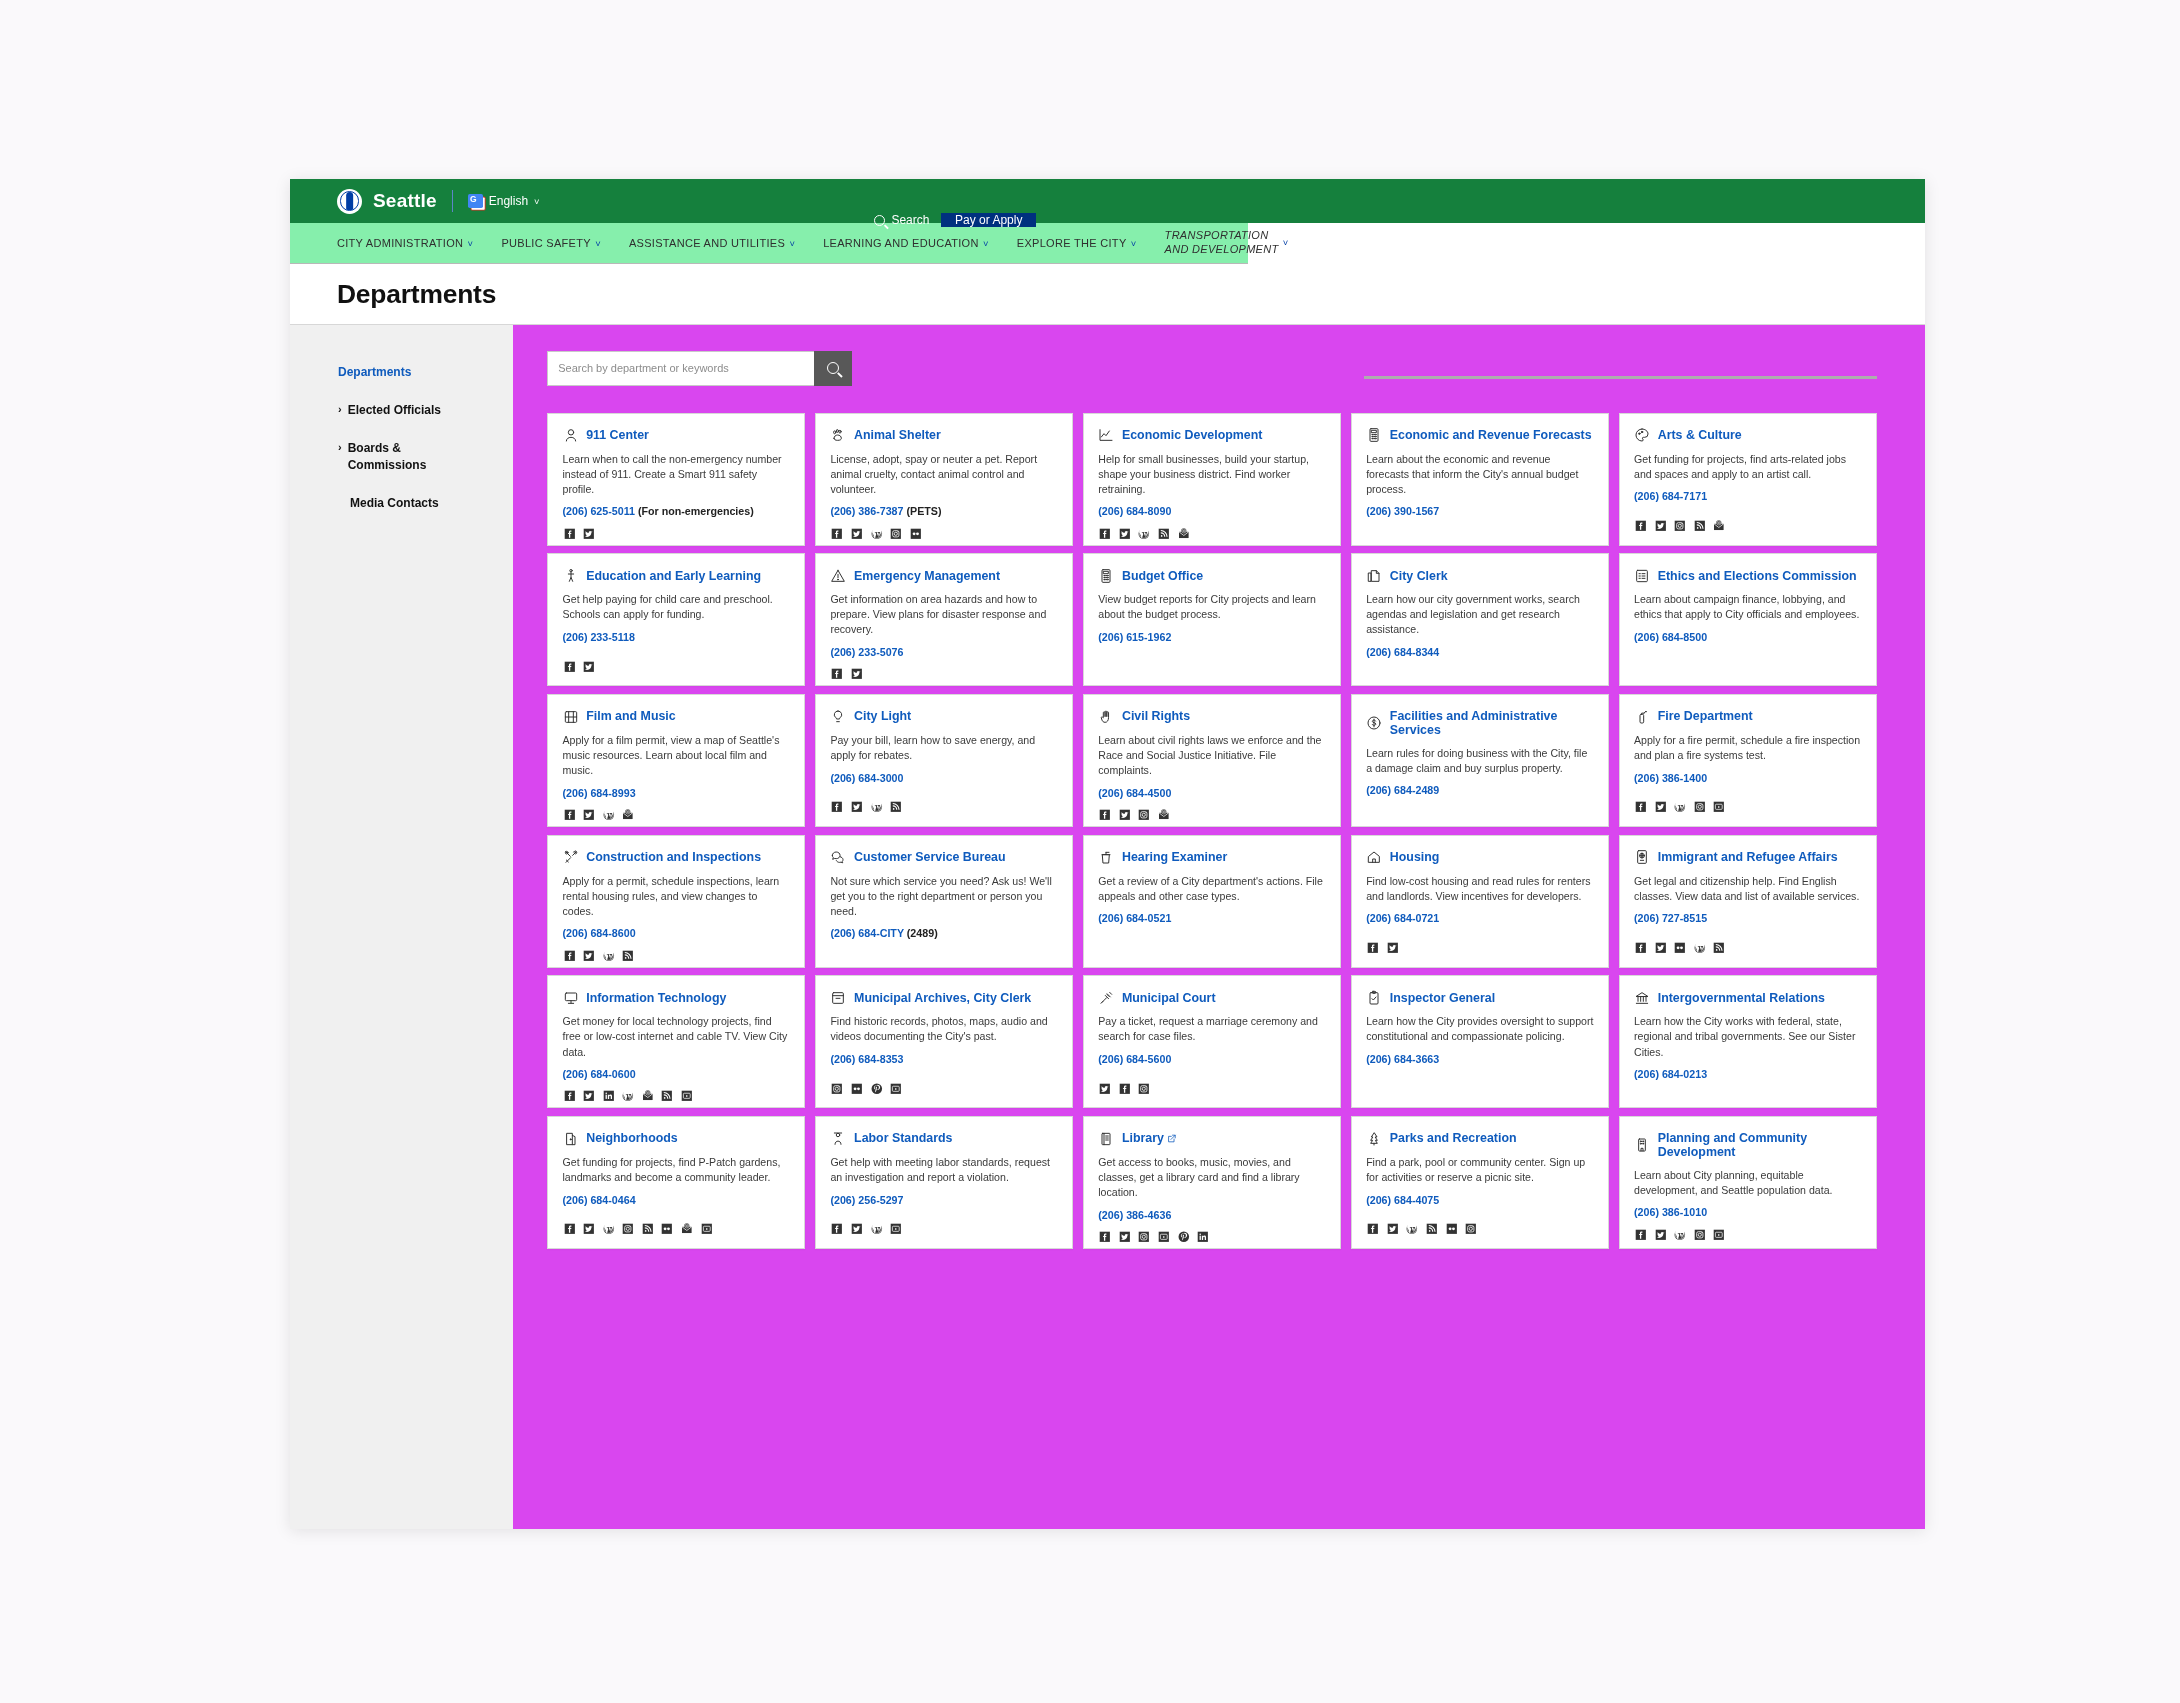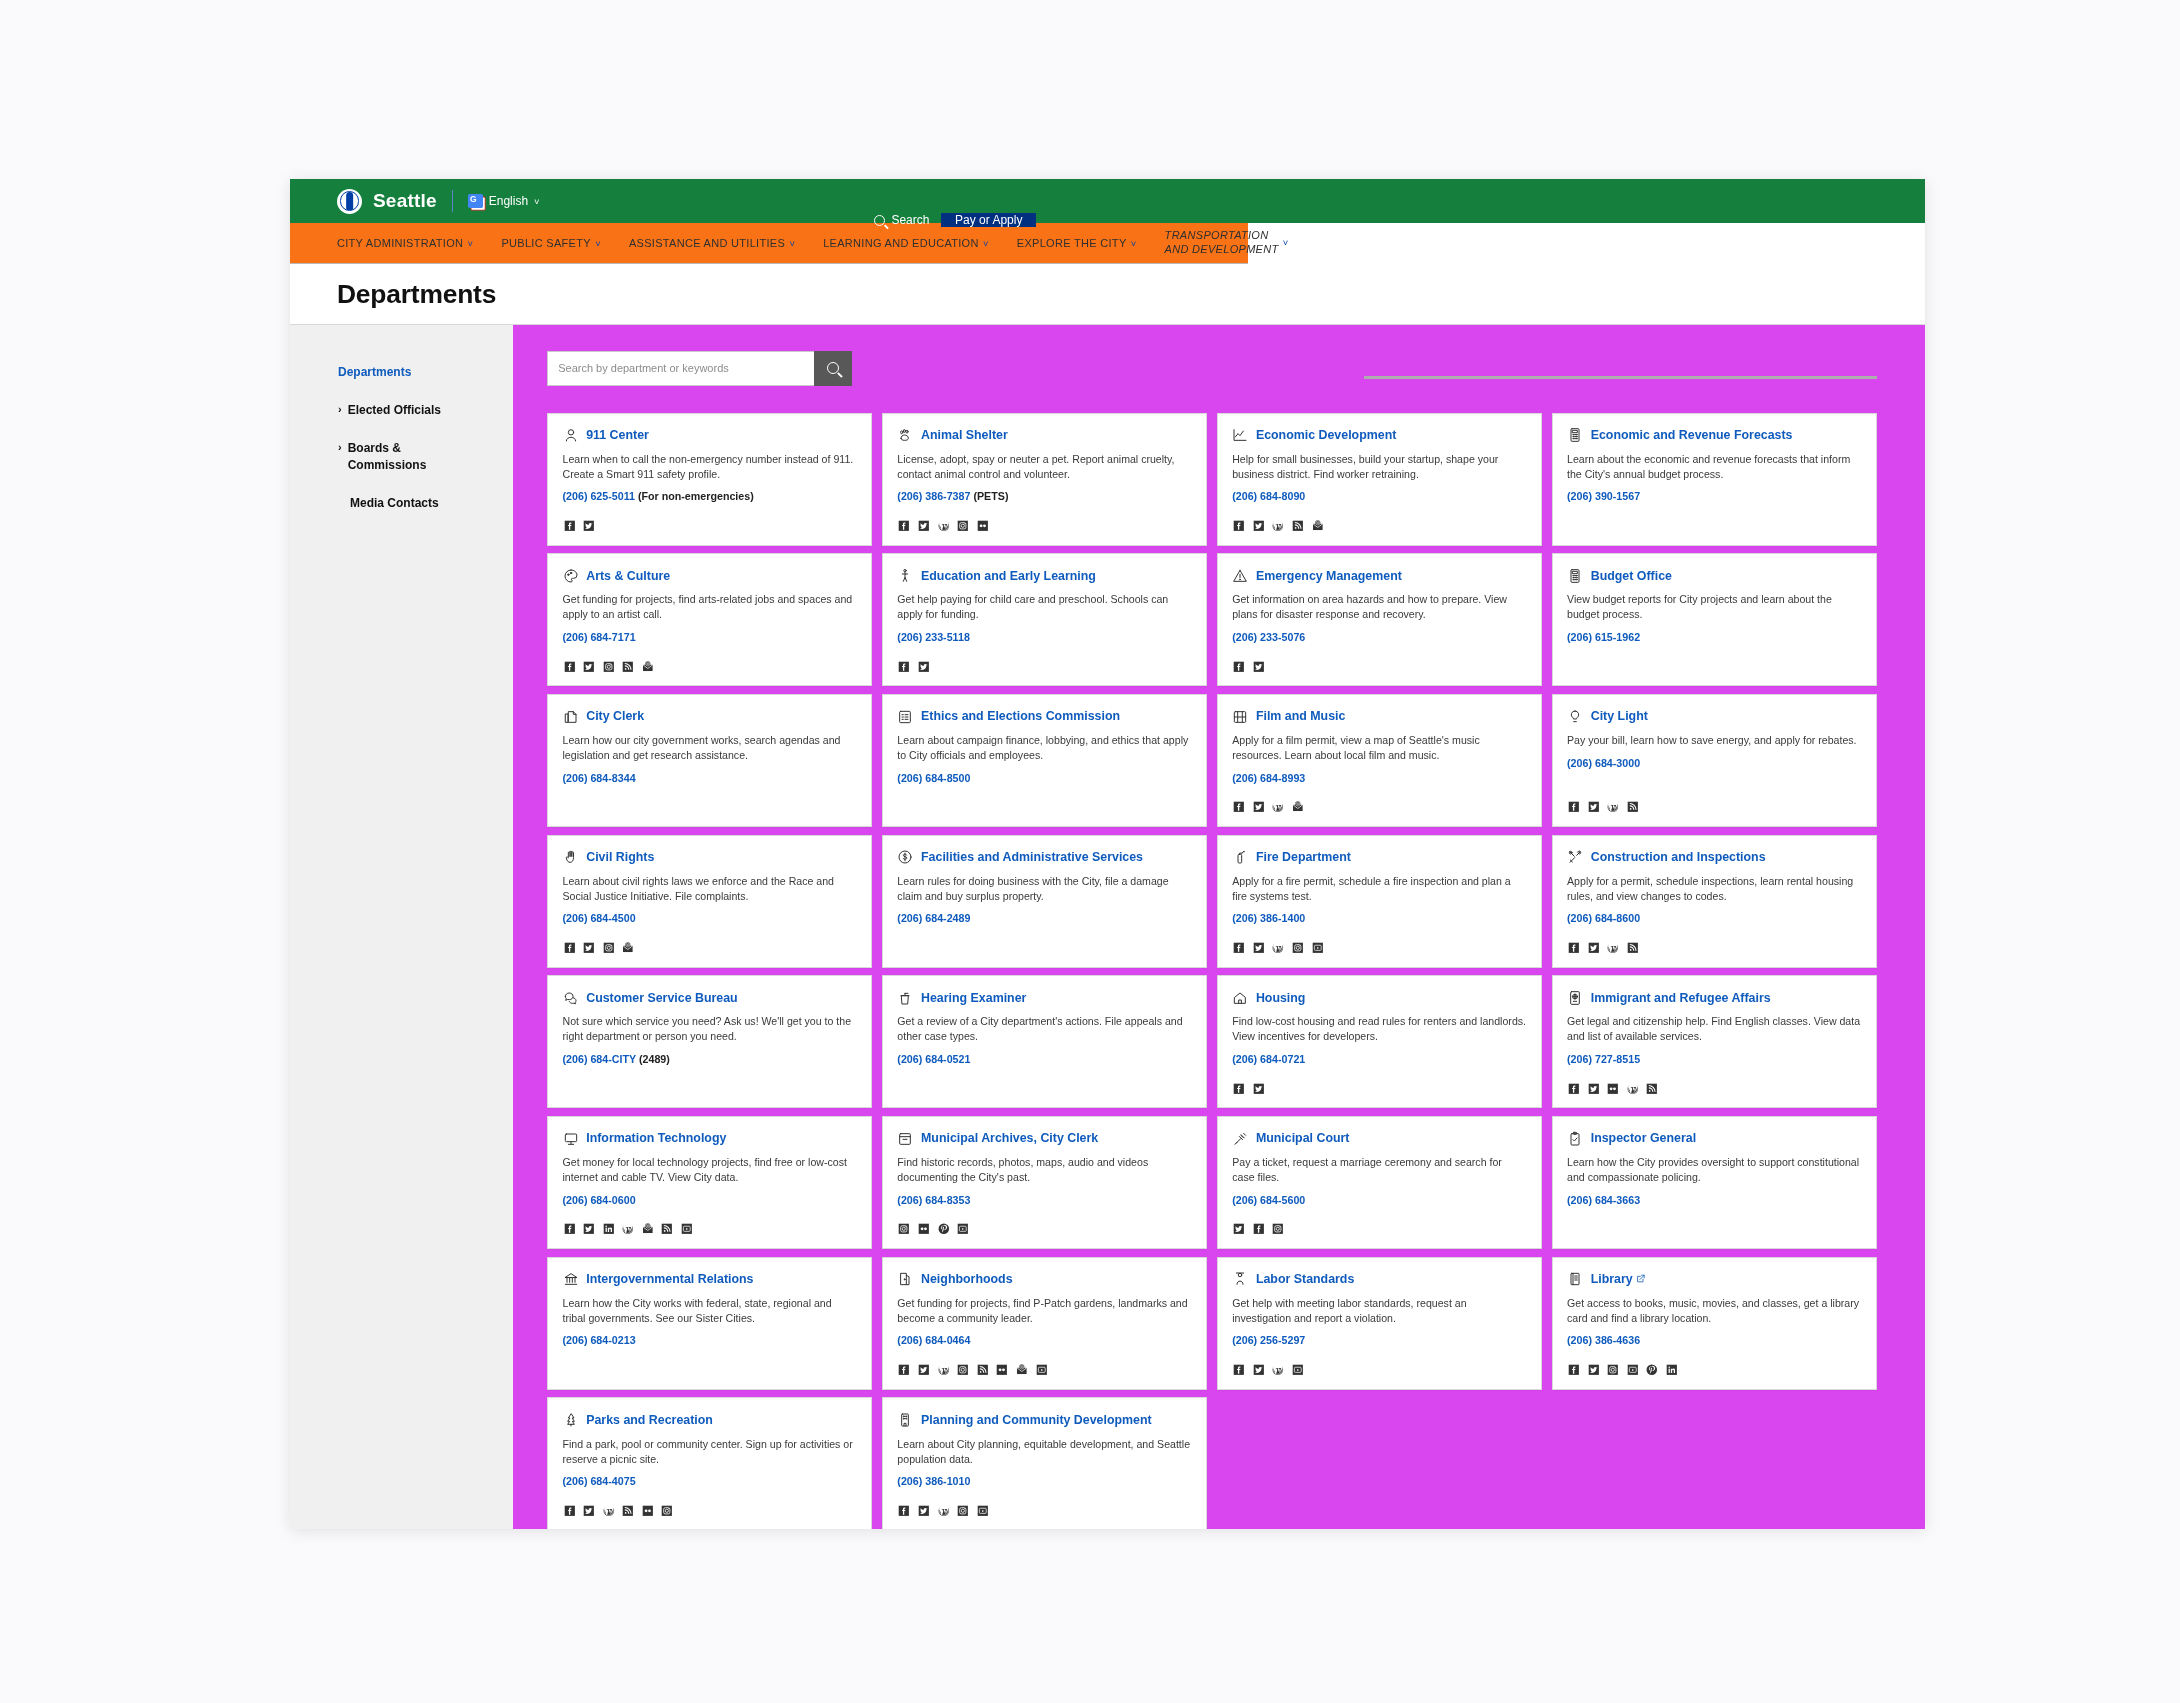--- a/index.html
+++ b/index.html
@@ -57,21 +57,21 @@
   }
   .mag::after{ content:""; position:absolute; right:-4.3px; bottom:-2.6px;
     width:5.1px; height:1.5px; background:#fff; transform:rotate(45deg); }
   .payapply {
     background:#00307f; color:#fff; font-size:12px;
     display:flex; align-items:center; padding:0 13.6px;
   }
 
   
   .nav {
-    height:41px; background:#f97316; border-bottom:1.7px solid #b8b8b8;
+    height:41px; background:#86efac; border-bottom:1.7px solid #b8b8b8;
     display:flex; align-items:center; padding-left:47px; gap:28px;
     width:958px;
   }
   .navitem {
     font-size:11px; color:#2f2f2f; letter-spacing:0.3px;
     display:flex; align-items:center; gap:4.3px; white-space:nowrap;
   }
   .navitem .nc { color:#003da5; font-size:9.4px; }
   .navitem.two { line-height:1.25; text-align:left; }
   .navitem.two .tl { display:flex; flex-direction:column;font-style:italic; }
@@ -107,21 +107,21 @@
     width:38px; height:35px; background:#585858; border:none;
     display:flex; align-items:center; justify-content:center; cursor:pointer;
   }
   .searchsubmit .mag2 {
     width:12px; height:12px; border:1.7px solid #fff; border-radius:50%;
     position:relative;
   }
   .searchsubmit .mag2::after{ content:""; position:absolute; right:-5.1px; bottom:-2.6px;
     width:6px; height:1.7px; background:#fff; transform:rotate(45deg); }
 
-  .grid { display:grid; grid-template-columns:repeat(4, 1fr); gap:7.7px 9.4px; }
+  .grid { display:grid; grid-template-columns:repeat(5, 1fr); gap:7.7px 9.4px; }
 
   .card {
     border:0.9px solid #d8d8d8; background:#fff;
     padding:13.6px 14.5px 12px 14.5px;
     height:133px;
     box-shadow:0 0.9px 1.7px rgba(0,0,0,0.04);
     display:flex; flex-direction:column;
   }
   .card-head { display:flex; align-items:center; gap:7.7px; margin-bottom:8.5px; }
   .card-icon { width:16px; height:16px; flex:none; color:#333; display:flex;

